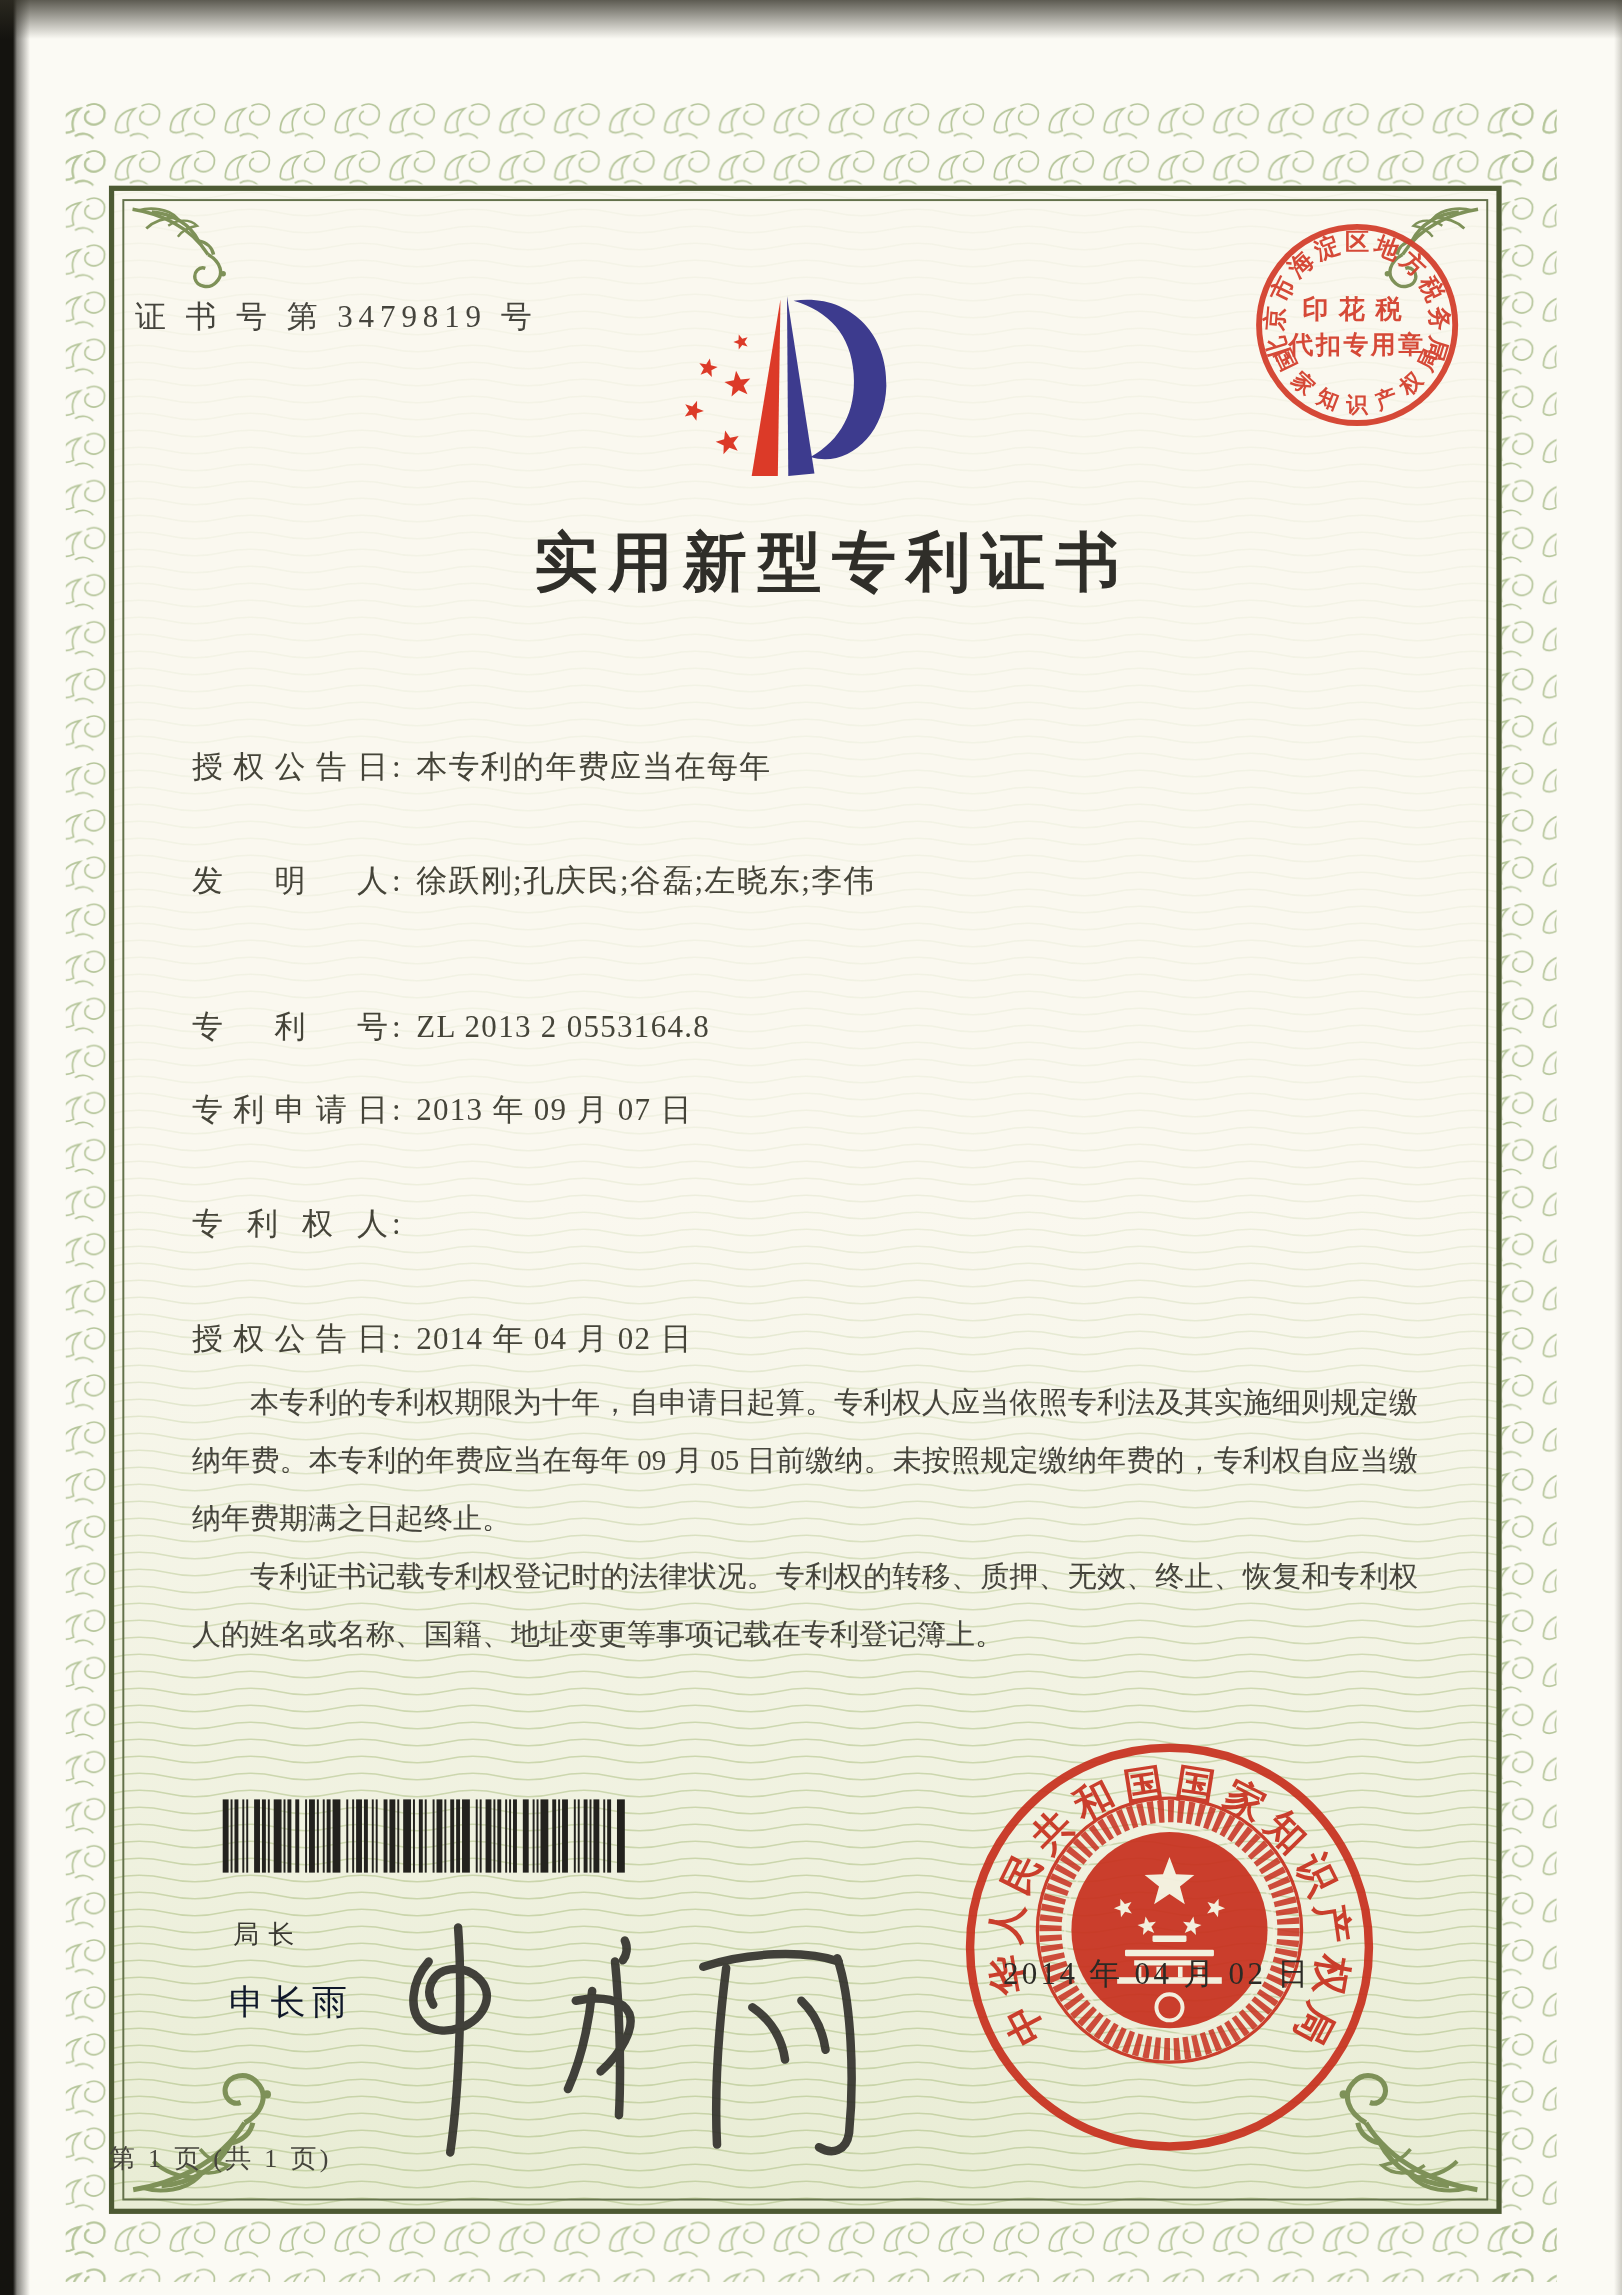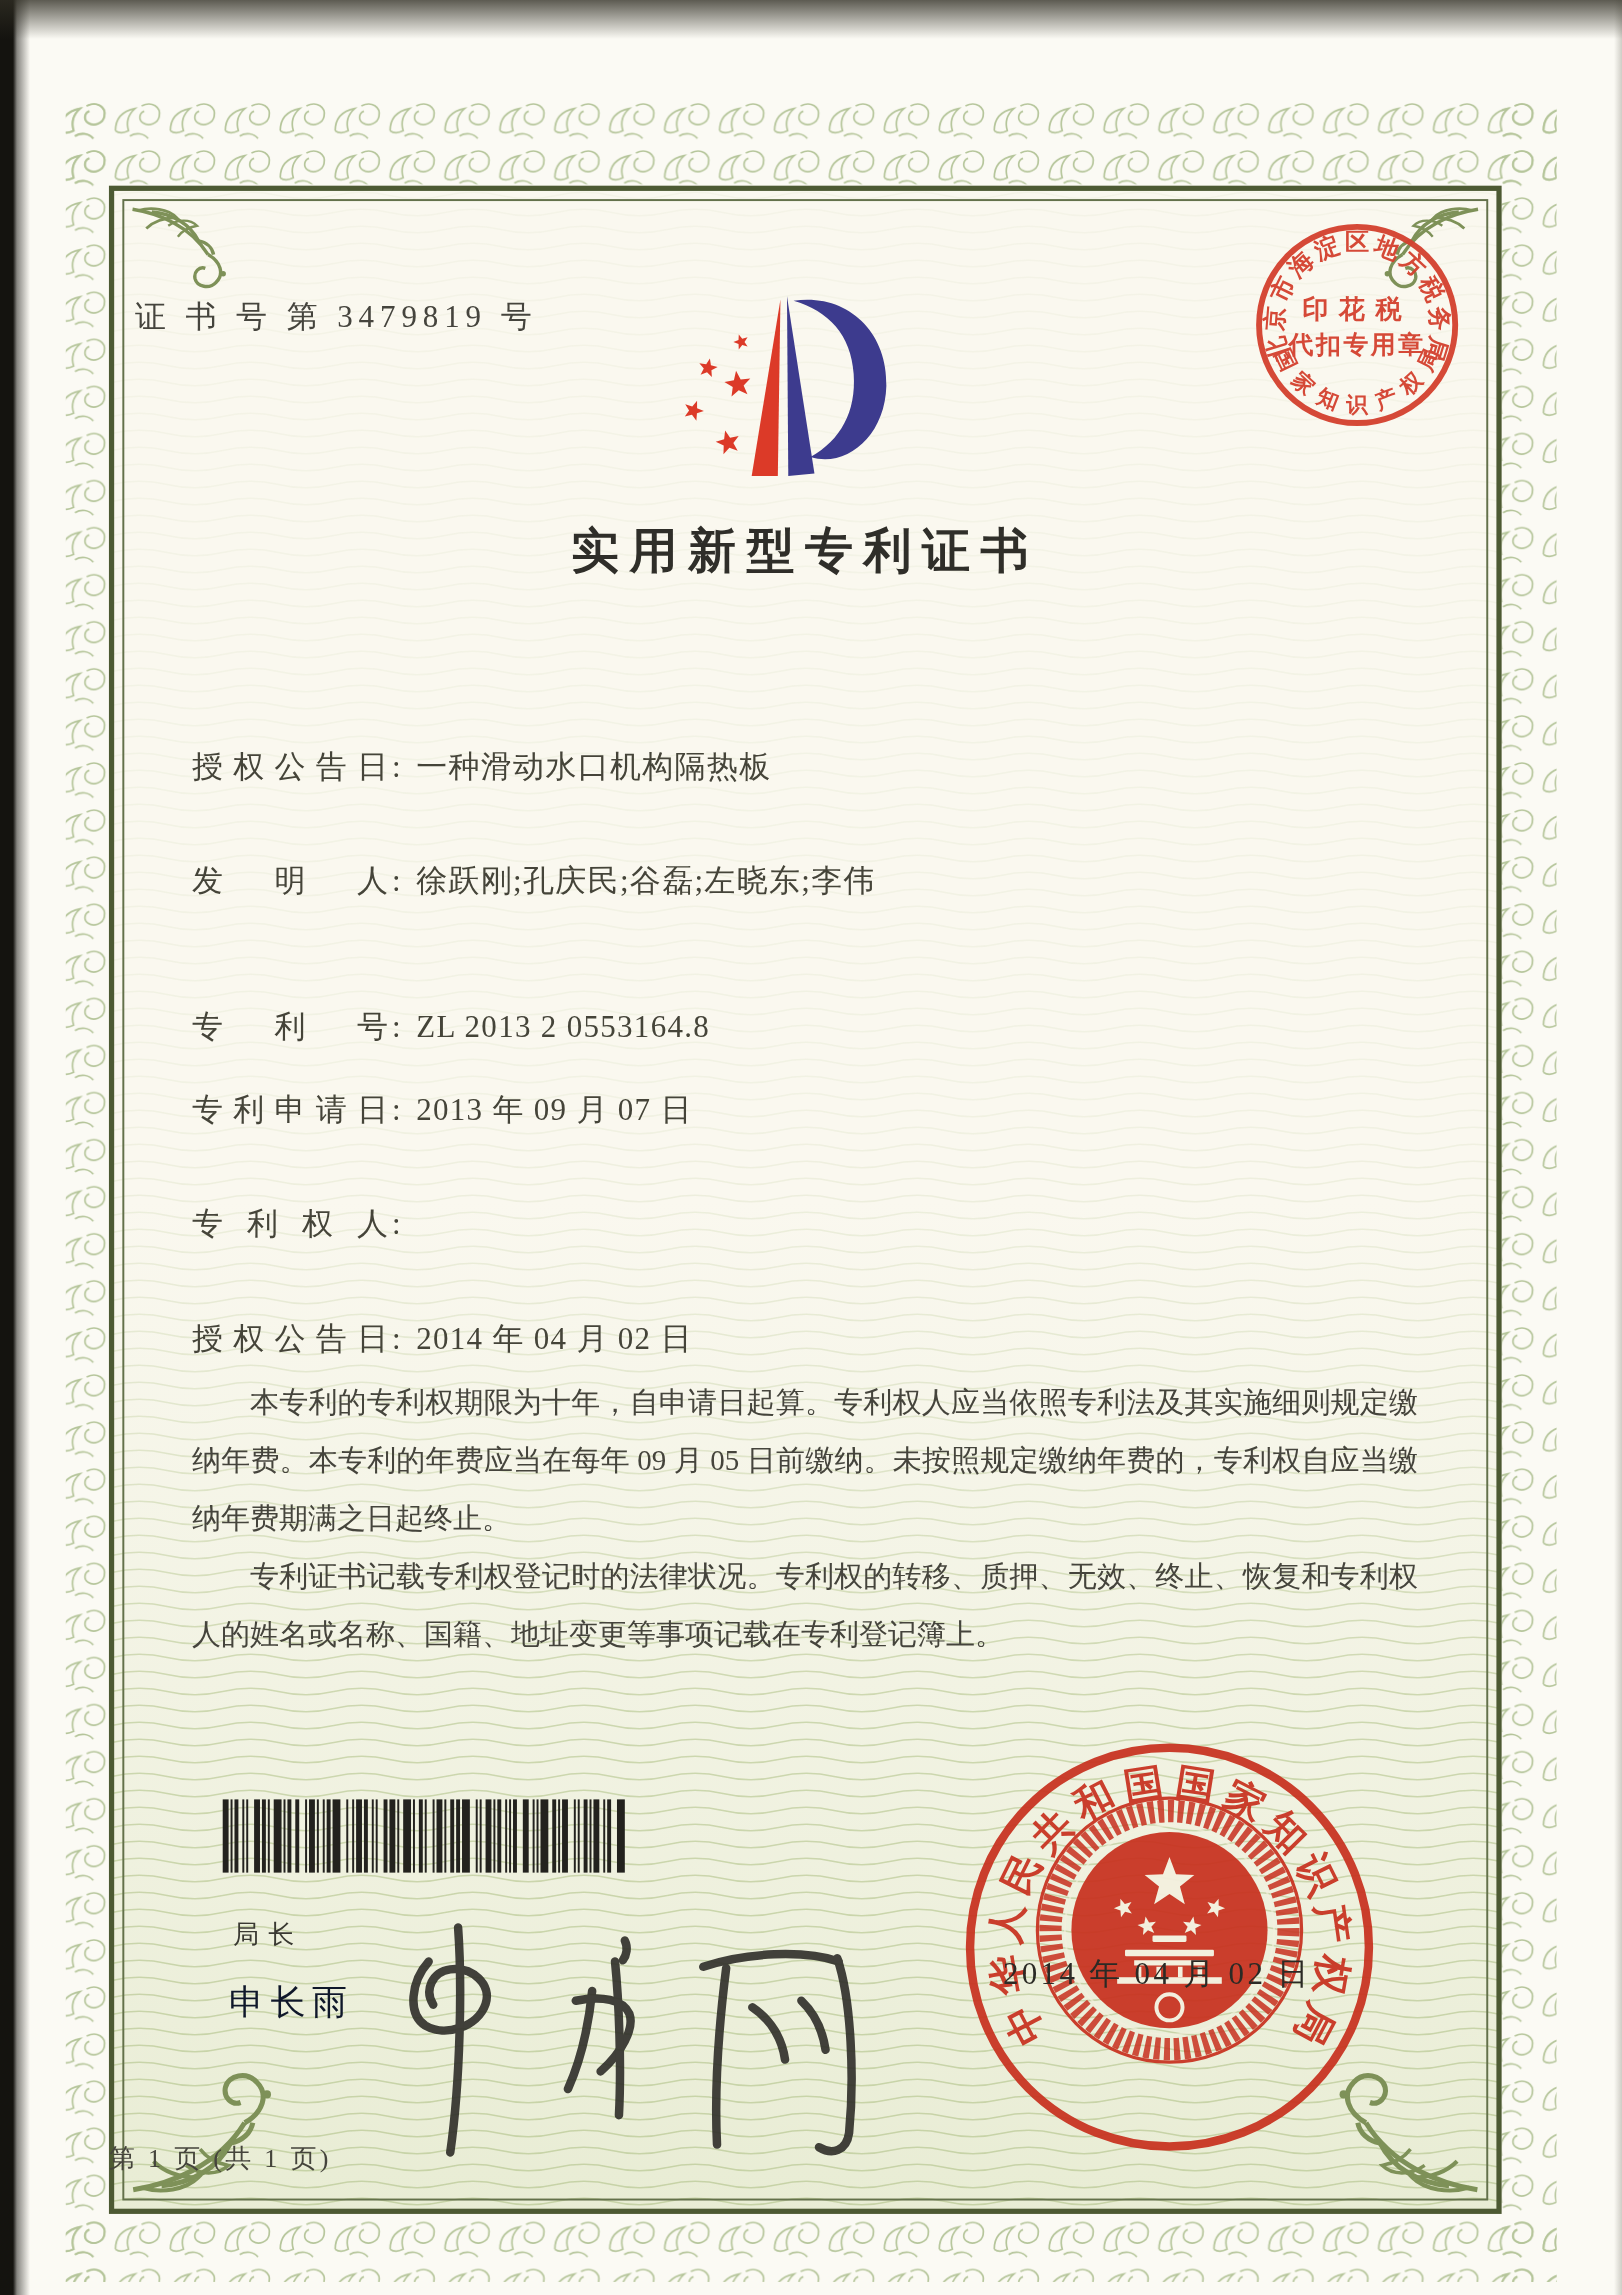--- a/index.html
+++ b/index.html
@@ -7,22 +7,22 @@
   .page{position:relative;width:1623px;height:2295px;background:#fbfaf4;overflow:hidden;}
   .gfx{position:absolute;left:0;top:0;z-index:1;}
   .edge-left{position:absolute;left:0;top:0;width:30px;height:100%;z-index:3;
     background:linear-gradient(90deg,#14130f 0 13px,rgba(20,19,15,.5) 17px,rgba(20,19,15,0) 30px);}
   .edge-top{position:absolute;top:0;left:0;right:0;height:39px;z-index:3;
     background:linear-gradient(180deg,rgba(48,46,36,.78),rgba(48,46,36,0));}
   .edge-right{position:absolute;top:0;right:0;width:9.2px;height:100%;z-index:3;
     background:linear-gradient(270deg,rgba(70,68,56,.28),rgba(70,68,56,0));}
   .t{position:absolute;z-index:2;color:#3f3e37;white-space:nowrap;}
   .certno{left:135px;top:296px;font-size:31px;letter-spacing:5.9px;color:#45443d;}
-  .title{left:109px;top:519px;width:1392px;text-align:center;font-size:48px;font-weight:bold;
-    letter-spacing:10.5px;color:#2f2e29;}
+  .title{left:109px;top:519px;width:1392px;text-align:center;font-size:64px;font-weight:bold;
+    letter-spacing:10.5px;color:#2f2e29;padding-left:27px;}
   .frow{position:absolute;left:192px;z-index:2;font-size:31px;color:#454439;display:flex;align-items:baseline;}
   .flabel{display:inline-block;width:196px;text-align:justify;text-align-last:justify;}
   .fcolon{margin:0 15.7px 0 3.9px;}
   .fval{letter-spacing:1.3px;}
   .bodytext{position:absolute;left:192px;top:1373px;width:1226px;z-index:2;font-size:29px;
     line-height:58px;text-align:justify;color:#45443c;}
   .bodytext p{margin:0;text-indent:2em;}
   .sigtitle{left:233px;top:1917px;font-size:26px;letter-spacing:9.2px;color:#3a3932;}
   .signame{left:229px;top:1979px;font-size:35px;letter-spacing:6.5px;color:#0f172a;}
   .sealdate{left:1003px;top:1953px;font-size:31px;letter-spacing:3.3px;color:#2b2a25;z-index:4;}
@@ -262,21 +262,21 @@
   <div class="edge-left"></div>
   <div class="edge-top"></div>
   <div class="edge-right"></div>
 
   <div class="t certno">证 书 号 第 3479819 号</div>
   <div class="t title">实用新型专利证书</div>
 
   <div class="frow" style="top:746px">
     <span class="flabel">授权公告日</span>
       <span class="fcolon">:</span>
-      <span class="fval">一种滑动水口机构隔热板</span>
+      <span class="fval">本专利的年费应当在每年</span>
   </div>
   <div class="frow" style="top:860px">
     <span class="flabel">发明人</span>
       <span class="fcolon">:</span>
       <span class="fval">徐跃刚;孔庆民;谷磊;左晓东;李伟</span>
   </div>
   <div class="frow" style="top:1006px">
     <span class="flabel">专利号</span>
       <span class="fcolon">:</span>
       <span class="fval">ZL 2013 2 0553164.8</span>

